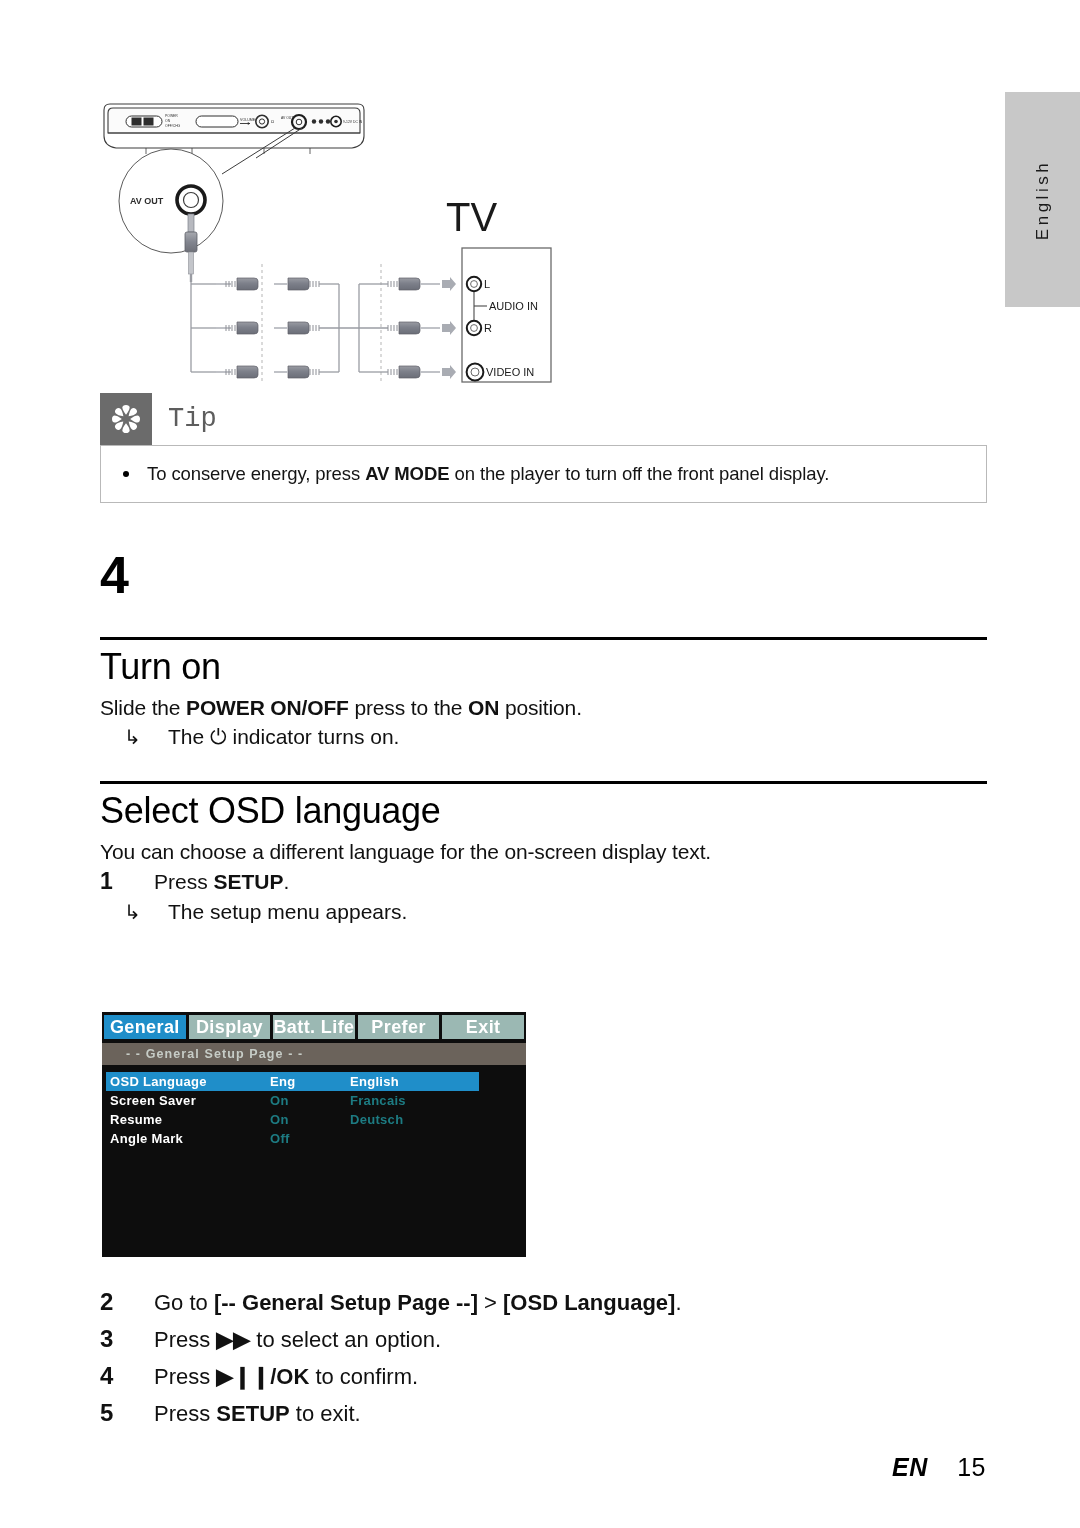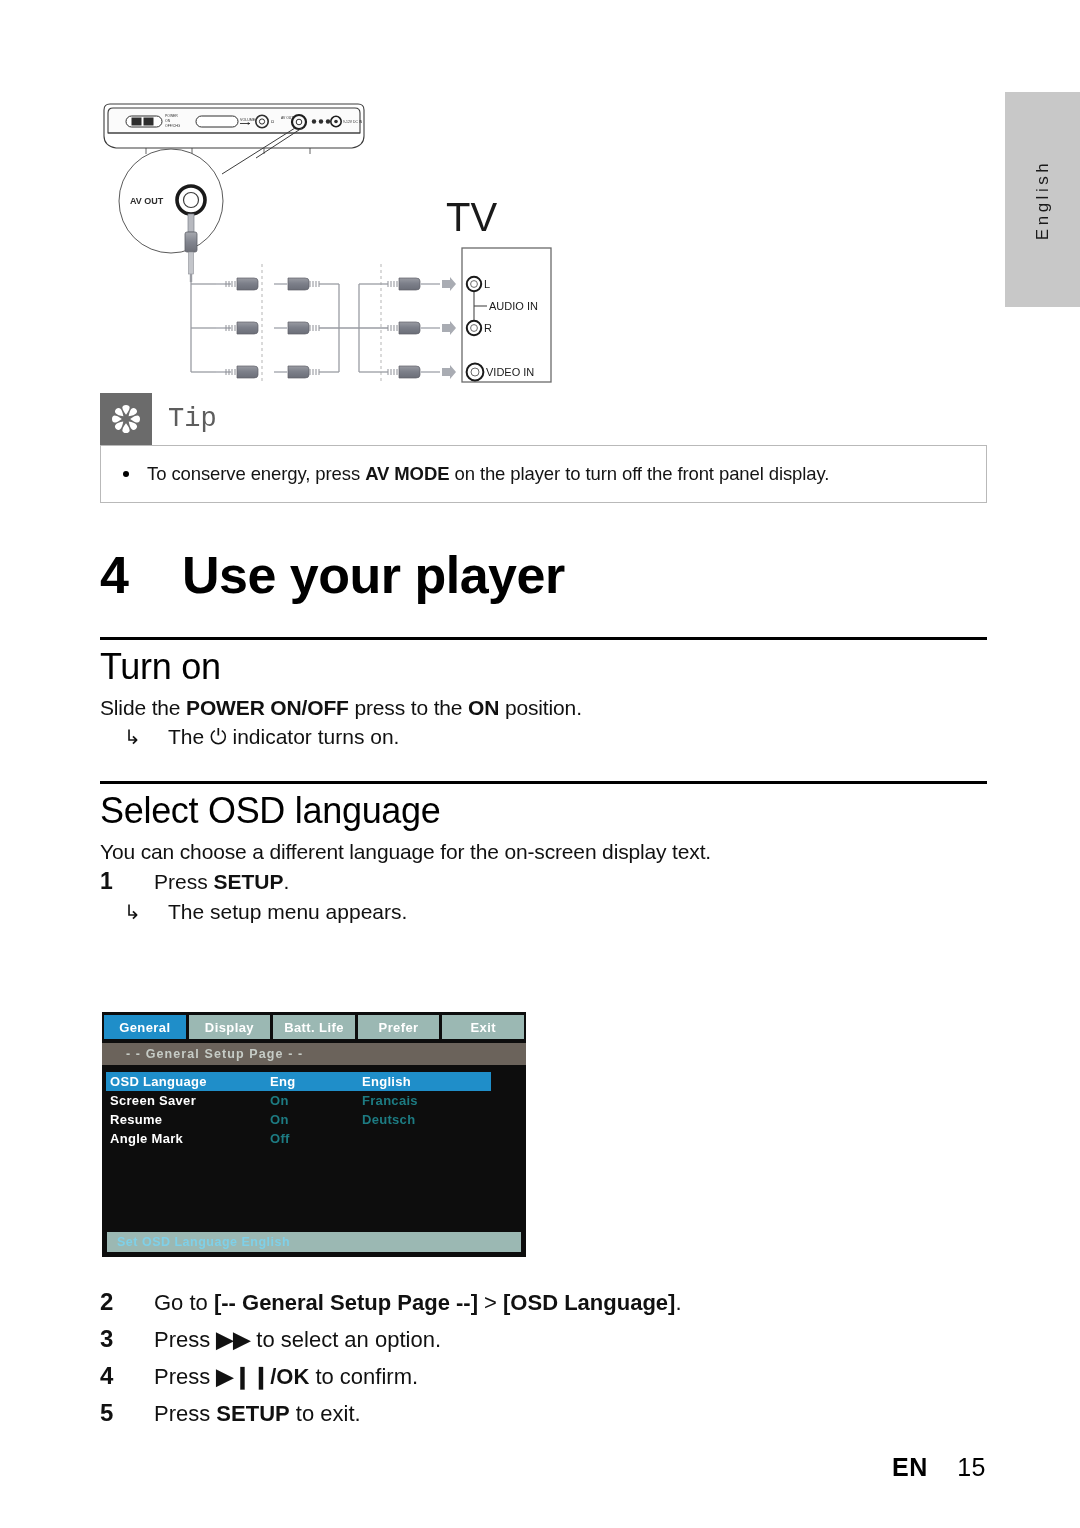--- a/index.html
+++ b/index.html
@@ -181,21 +181,21 @@
     display: flex;
     height: 27px;
     padding: 3px 2px 0 2px;
     gap: 3px;
     box-sizing: border-box;
   }
   .osd-tab {
     flex: 1;
     background: #9bb8b3;
     color: #ffffff;
-    font-size: 13px;
+    font-size: 18px;
     font-weight: bold;
     display: flex;
     align-items: center;
     justify-content: center;
     letter-spacing: 0.4px;
   }
   .osd-tab.active { background: #1f8ec9; }
   .osd-pagehdr {
     margin-top: 4px;
     height: 22px;
@@ -214,21 +214,21 @@
     padding: 0 8px;
   }
   .osd-row {
     display: flex;
     align-items: center;
     height: 19px;
     font-size: 13px;
     font-weight: bold;
   }
   .osd-row .c-label { width: 160px; color: #ffffff; letter-spacing: 0.3px; }
-  .osd-row .c-value { width: 92px; color: #1d7b82; letter-spacing: 0.3px; }
+  .osd-row .c-value { width: 80px; color: #1d7b82; letter-spacing: 0.3px; }
   .osd-row .c-opt   { color: #1d7b82; letter-spacing: 0.3px; }
 
   .osd-row.sel .c-label,
   .osd-row.sel .c-value { background: #1f8ec9; color: #ffffff; height: 19px;
                           display: flex; align-items: center; text-align: center; }
   .osd-row.sel .c-label { padding-left: 4px; box-sizing: border-box; width: 164px; margin-left:-4px;}
   .osd-row.sel .c-opt {
     background: #1f8ec9; color: #ffffff; height: 19px;
     display: flex; align-items: center; width: 135px;
     padding-left: 6px; box-sizing: border-box; margin-left: -6px;
@@ -251,21 +251,21 @@
 
   
   .footer {
     position: absolute;
     right: 94px;
     bottom: 46px;
     font-size: 25px;
     letter-spacing: 0.5px;
     color: #000;
   }
-  .footer .en { font-weight: bold; }
+  .footer .en { font-weight: bold; font-style: italic; }
   .footer .pg { margin-left: 22px; font-weight: normal; }
 </style>
 </head>
 <body>
 
 <div class="lang-tab">
   <span class="lang-tab-text">English</span>
 </div>
 
 <div class="diagram">
@@ -519,21 +519,20 @@
   <div class="tip-body">
     <span class="tip-bullet"></span>
     <span class="tip-text"><span>To conserve energy, press </span><b>AV MODE</b><span> on the player to turn off the front panel display.</span></span>
   </div>
 </div>
 
 <div class="content">
 
   <h1 class="chapter">
     <span class="num">4</span>
-    <span>Use your player</span>
   </h1>
 
   <div class="rule"></div>
   <h2 class="section">Turn on</h2>
 
   <p class="body"><span>Slide the </span><b>POWER ON/OFF</b><span> press to the </span><b>ON</b><span> position.</span></p>
 
   <div class="arrow-line">
     <span class="arrow-glyph">↳</span>
     <span><span>The </span><span>⏻</span><span> indicator turns on.</span></span>
@@ -582,21 +581,20 @@
       <span class="c-value">On</span>
       <span class="c-opt">Deutsch</span>
     </div>
     <div class="osd-row">
       <span class="c-label">Angle Mark</span>
       <span class="c-value">Off</span>
       <span class="c-opt"></span>
     </div>
   </div>
 
-  <div class="osd-status">Set OSD Language English</div>
 </div>
 
 <div class="content steps-bottom" style="top:1288px;">
   <div class="step">
     <span class="snum">2</span>
     <span><span>Go to </span><b>[-- General Setup Page --]</b><span> &gt; </span><b>[OSD Language]</b><span>.</span></span>
   </div>
   <div class="step">
     <span class="snum">3</span>
     <span><span>Press </span><b>▶▶</b><span></span><b></b><span> to select an option.</span></span>

